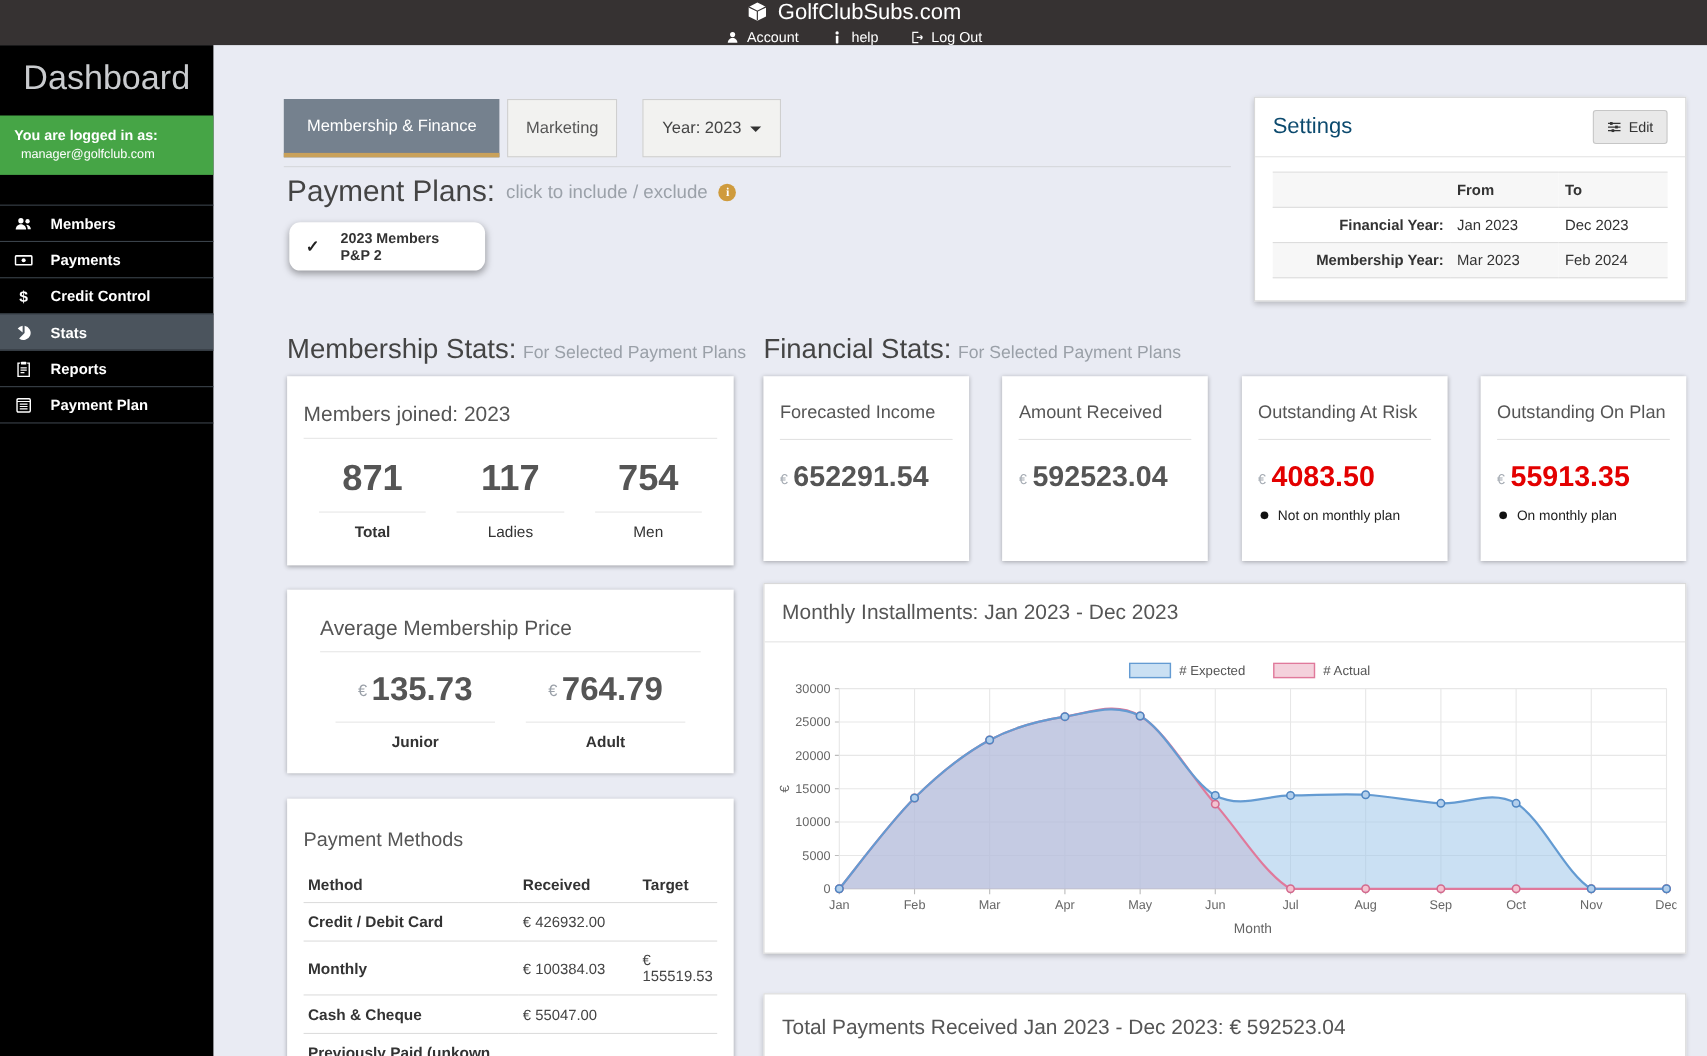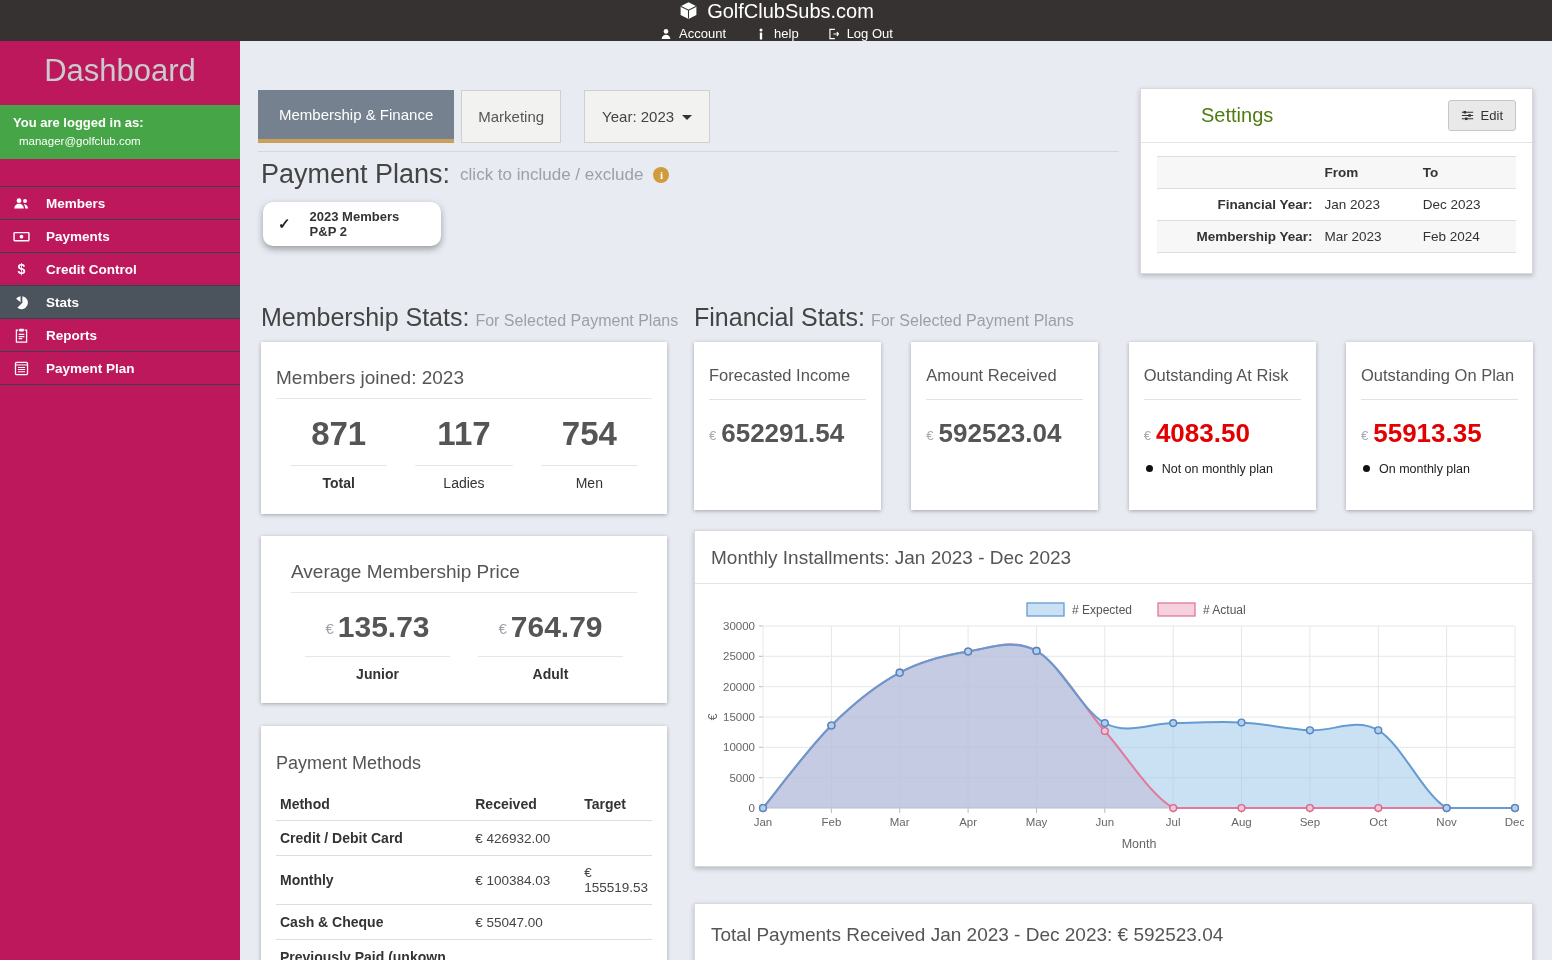--- a/index.html
+++ b/index.html
@@ -9,21 +9,21 @@
   
   .navbar { position:absolute; top:0; left:0; right:0; height:41px; background:#363232;
             display:flex; align-items:center; justify-content:space-between; padding:0 16px; z-index:20;flex-direction:column; }
   .brand { color:#fff; font-size:20px; font-weight:300; display:flex; align-items:center; gap:8px; cursor:pointer; }
   .brand svg { width:21px; height:21px; }
   .nav-right { display:flex; align-items:center; gap:28px; }
   .nav-item { color:#fff; font-size:13px; display:flex; align-items:center; gap:6px; cursor:pointer; }
   .nav-item svg { width:14px; height:14px; }
 
   
-  .sidebar { position:absolute; top:41px; left:0; width:240px; bottom:0; background:#be185d; z-index:10; }
+  .sidebar { position:absolute; top:41px; left:0; width:194px; bottom:0; background:#000000; z-index:10; }
   .sidebar-title { color:#c9cbce; font-size:31px; font-weight:300; text-align:center; padding:12px 0 16px; }
   .login-box { background:#46a546; color:#fff; padding:10px 13px 12px; }
   .login-line1 { font-size:13px; font-weight:700; }
   .login-line2 { font-size:11.5px; margin-top:5px; padding-left:6px; }
   .menu { margin-top:27px; border-bottom:1px solid #3a424a; }
   .menu-item { display:flex; align-items:center; height:33px; padding-left:13px;
                border-top:1px solid #3a424a; color:#fff; font-size:13.5px; font-weight:700; cursor:pointer; }
   .menu-item.active { background:#4b545d; }
   .mi-icon { width:20px; display:flex; align-items:center; }
   .mi-icon svg { width:17px; height:17px; }
@@ -37,21 +37,21 @@
   .tab.active { background:#75818e; color:#fff; padding:0 21px; border-bottom:4px solid #c9a15a; }
   .tab.inactive { background:#f2f2f0; border:1px solid #cfcfcf; color:#555; margin-left:7px; padding:0 16px; }
   .year-btn { margin-left:23px; background:#f2f2f0; border:1px solid #cfcfcf; color:#444; padding:0 17px; gap:8px; }
   .caret-down { width:0; height:0; border-left:5px solid transparent; border-right:5px solid transparent; border-top:5px solid #333; margin-top:2px; }
   .tabs-underline { position:absolute; left:25px; top:110px; width:861px; height:1px; background:#d5d7db; }
 
   
   .panel { background:#fff; border:1px solid #d9d9d9; box-shadow:0 2px 5px rgba(0,0,0,0.22); }
   .settings { position:absolute; left:907px; top:47px; width:393px; }
   .settings-header { display:flex; justify-content:space-between; align-items:center; padding:11px 16px; border-bottom:1px solid #e4e4e4; }
-  .settings-title { font-size:20px; color:#4d7c0f; font-weight:300;margin-left:44px; }
+  .settings-title { font-size:20px; color:#0c4a6e; font-weight:300; }
   .edit-btn { display:flex; align-items:center; gap:7px; background:#e9e9e9; border:1px solid #c6c6c6; border-radius:3px;
               font-size:13px; color:#333; padding:7px 12px; cursor:pointer; }
   .edit-btn svg { width:13px; height:13px; }
   .settings-table { width:calc(100% - 32px); margin:13px 16px 20px; border-collapse:collapse; font-size:13.5px; color:#333; }
   .settings-table th, .settings-table td { padding:8px 6px; border-top:1px solid #ddd; border-bottom:1px solid #ddd; text-align:left; }
   .settings-table thead tr { background:#f7f7f7; }
   .settings-table th { font-weight:700; }
   .settings-table .s-label { text-align:right; font-weight:700; width:45%; }
   .settings-table tbody tr:nth-child(2) { background:#f7f7f7; }
 

